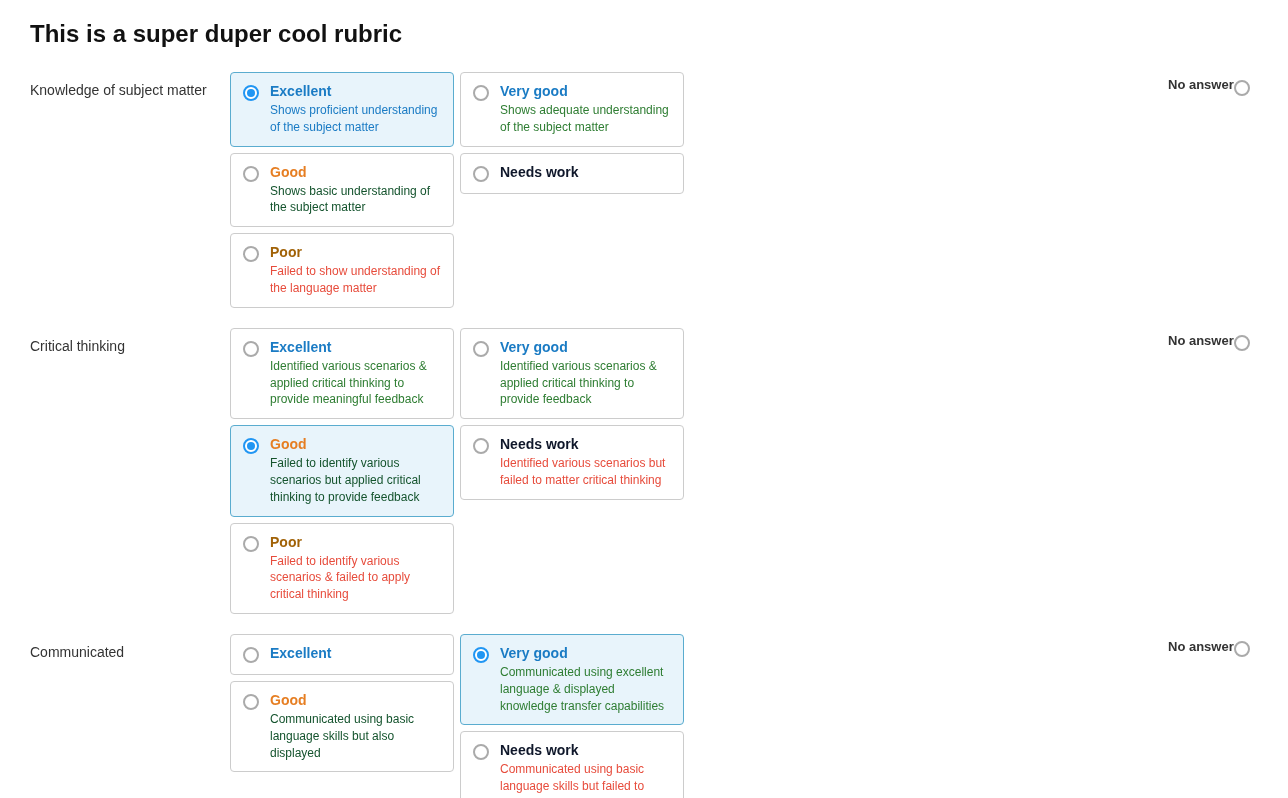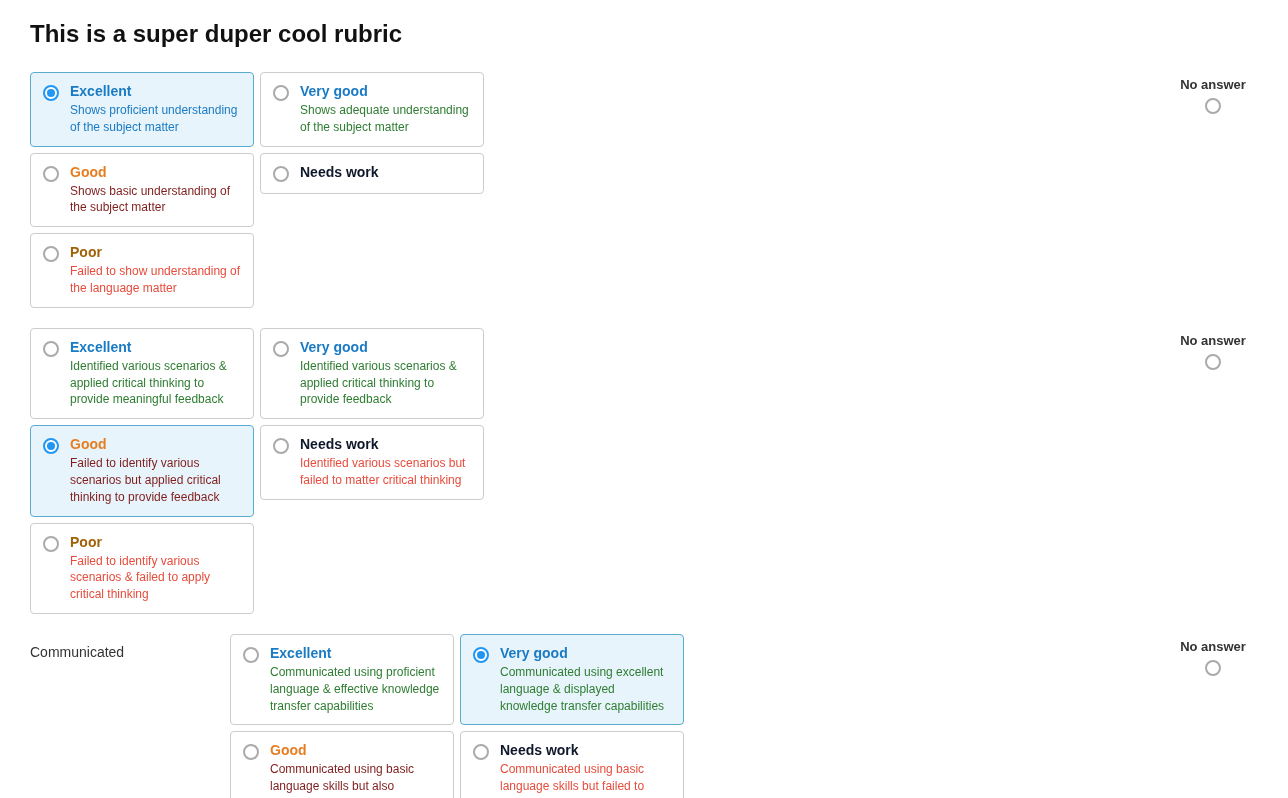--- a/index.html
+++ b/index.html
@@ -83,26 +83,26 @@
     .card-title.very-good { color: #1a7bc4; }
     .card-title.good { color: #e67e22; }
     .card-title.needs-work { color: #0f172a; }
     .card-title.poor { color: #a16207; }
     .card-desc {
       font-size: 12px;
       line-height: 1.4;
     }
     .card-desc.excellent { color: #1a7bc4; }
     .card-desc.very-good { color: #2e7d32; }
-    .card-desc.good { color: #7f1d1d; }
+    .card-desc.good { color: #14532d; }
     .card-desc.needs-work { color: #e74c3c; }
     .card-desc.poor { color: #e74c3c; }
     .no-answer-col {
       display: flex;
-      flex-direction: column;
+      flex-direction: row;
       align-items: center;
       min-width: 90px;
       padding-top: 5px;
     }
     .no-answer-label {
       font-size: 13px;
       font-weight: bold;
       color: #333;
       margin-bottom: 6px;
       text-align: center;
@@ -115,20 +115,21 @@
       background: #fff;
     }
   </style>
 </head>
 <body>
 
 <h1>This is a super duper cool rubric</h1>
 
 <div id="rubric-container">
     <div class="rubric-section">
+      <div class="section-label">Knowledge of subject matter</div>
       <div class="cards-grid">
         <div style="display: flex; flex-direction: column; gap: 6px;">
           <div class="card selected">
             <div class="card-radio checked"></div>
             <div class="card-content">
               <div class="card-title excellent">Excellent</div>
               <div class="card-desc excellent">Shows proficient understanding of the subject matter</div>
             </div>
           </div>
           <div class="card">
@@ -161,20 +162,21 @@
             </div>
           </div>
         </div>
       </div>
       <div class="no-answer-col">
         <div class="no-answer-label">No answer</div>
         <div class="no-answer-radio"></div>
       </div>
     </div>
     <div class="rubric-section">
+      <div class="section-label">Critical thinking</div>
       <div class="cards-grid">
         <div style="display: flex; flex-direction: column; gap: 6px;">
           <div class="card">
             <div class="card-radio"></div>
             <div class="card-content">
               <div class="card-title excellent">Excellent</div>
               <div class="card-desc very-good">Identified various scenarios &amp; applied critical thinking to provide meaningful feedback</div>
             </div>
           </div>
           <div class="card selected">
@@ -215,21 +217,20 @@
       </div>
     </div>
     <div class="rubric-section">
       <div class="section-label">Communicated</div>
       <div class="cards-grid">
         <div style="display: flex; flex-direction: column; gap: 6px;">
           <div class="card">
             <div class="card-radio"></div>
             <div class="card-content">
               <div class="card-title excellent">Excellent</div>
-              <div class="card-desc very-good">Communicated using proficient language &amp; effective knowledge transfer capabilities</div>
             </div>
           </div>
           <div class="card">
             <div class="card-radio"></div>
             <div class="card-content">
               <div class="card-title good">Good</div>
               <div class="card-desc good">Communicated using basic language skills but also displayed</div>
             </div>
           </div>
         </div>

